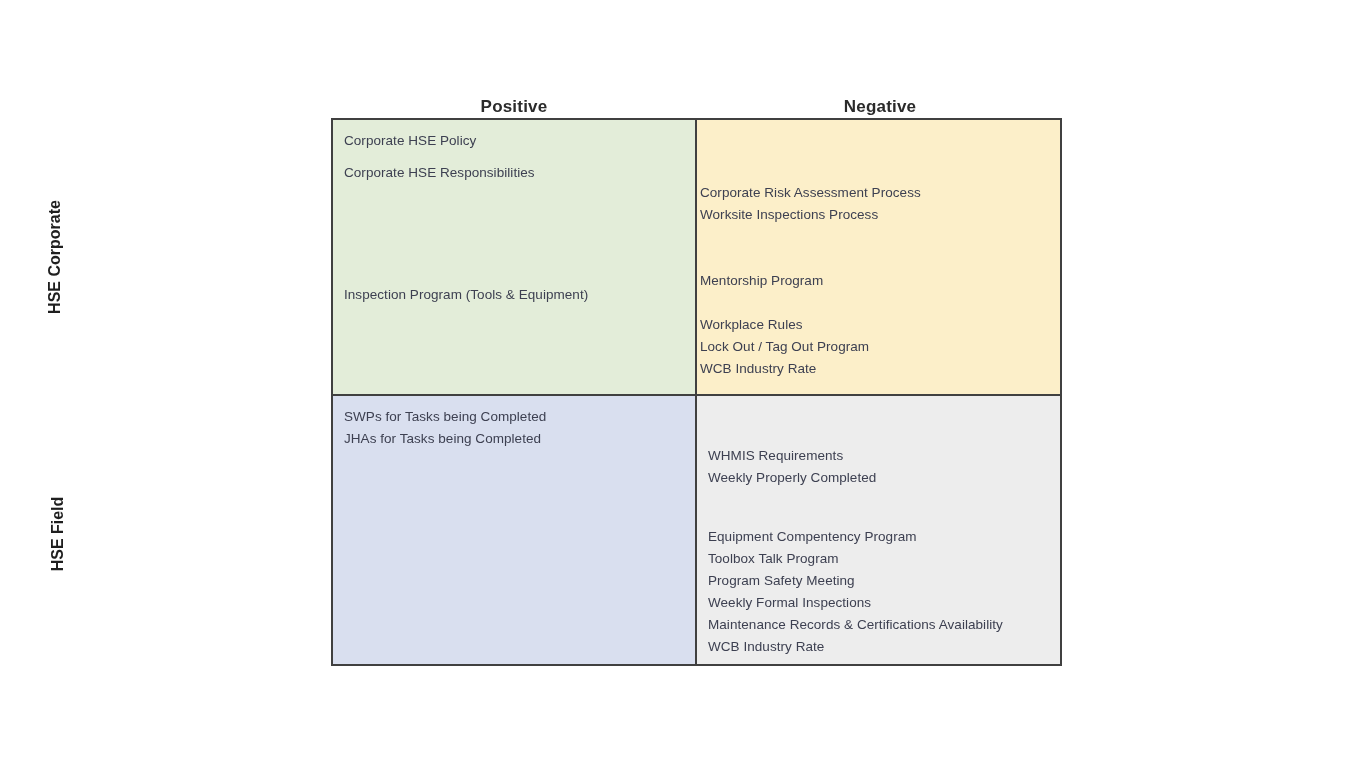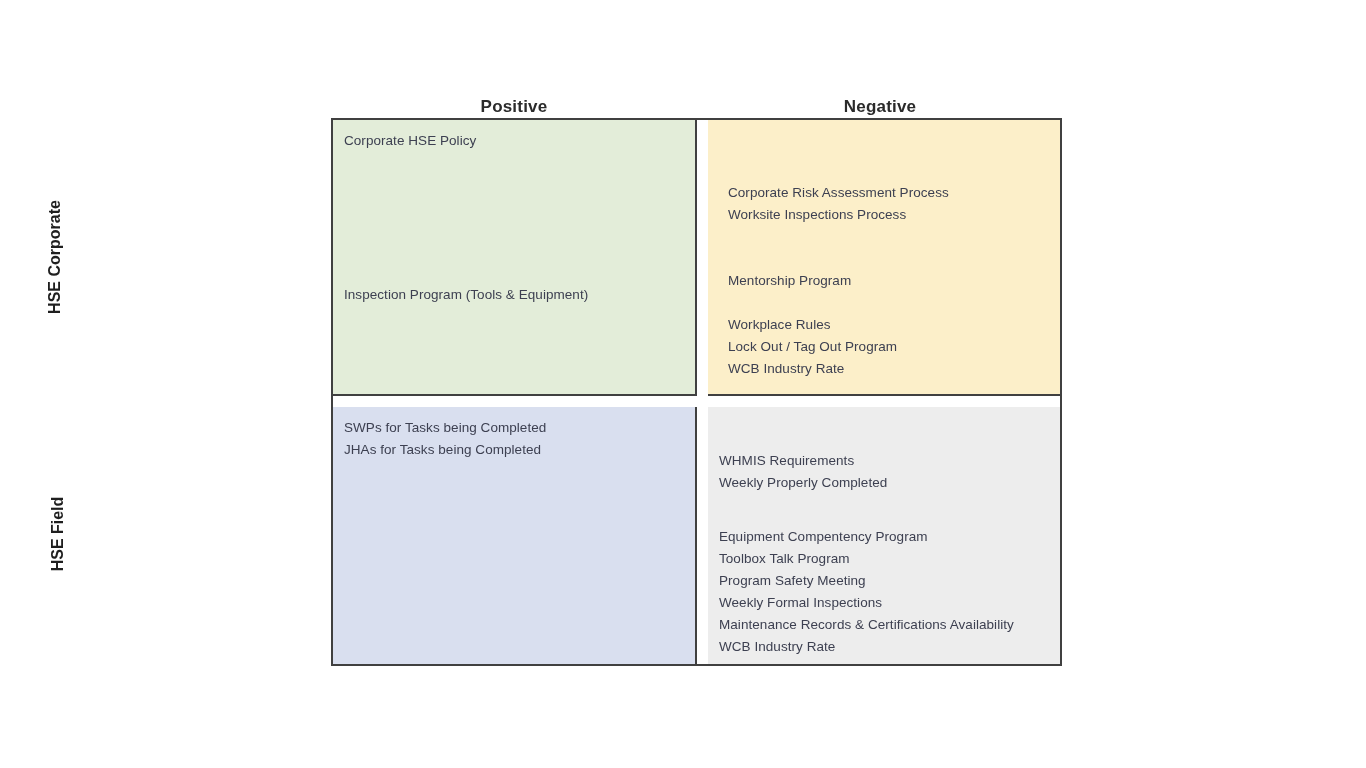--- a/index.html
+++ b/index.html
@@ -63,21 +63,20 @@
     position: absolute;
     left: 331px;
     top: 118px;
     width: 731px;
     height: 548px;
     border: 2px solid #404040;
     box-sizing: border-box;
     display: grid;
     grid-template-columns: 364px 1fr;
     grid-template-rows: 276px 1fr;
-    gap: 11px;
   }
 
   .quad {
     position: relative;
     box-sizing: border-box;
     overflow: hidden;
     padding: 0;
   }
   .quad-inner {
     position: absolute;
@@ -119,31 +118,32 @@
   <div id="row-hdr-corporate" class="row-header">HSE Corporate</div>
   <div id="row-hdr-field" class="row-header">HSE Field</div>
 
   <div id="matrix">
 
     <div class="quad q-tl">
       <div class="quad-inner">
         <div class="group">
           <div class="item">Corporate HSE Policy</div>
           <div class="spacer-s"></div>
+          <div class="item">Corporate HSE Responsibilities</div>
         </div>
         <div class="flexfill"></div>
         <div class="group">
           <div class="item">Inspection Program (Tools &amp; Equipment)</div>
         </div>
         <div style="height:82px"></div>
       </div>
     </div>
 
     <div class="quad q-tr">
-      <div class="quad-inner" style="padding-left:20px;">
+      <div class="quad-inner" style="padding-left:3px;">
         <div class="spacer-l" style="height:52px"></div>
         <div class="group">
           <div class="item">Corporate Risk Assessment Process</div>
           <div class="item">Worksite Inspections Process</div>
         </div>
         <div class="spacer-m" style="height:44px"></div>
         <div class="group">
           <div class="item">Mentorship Program</div>
         </div>
         <div class="spacer-m" style="height:22px"></div>

